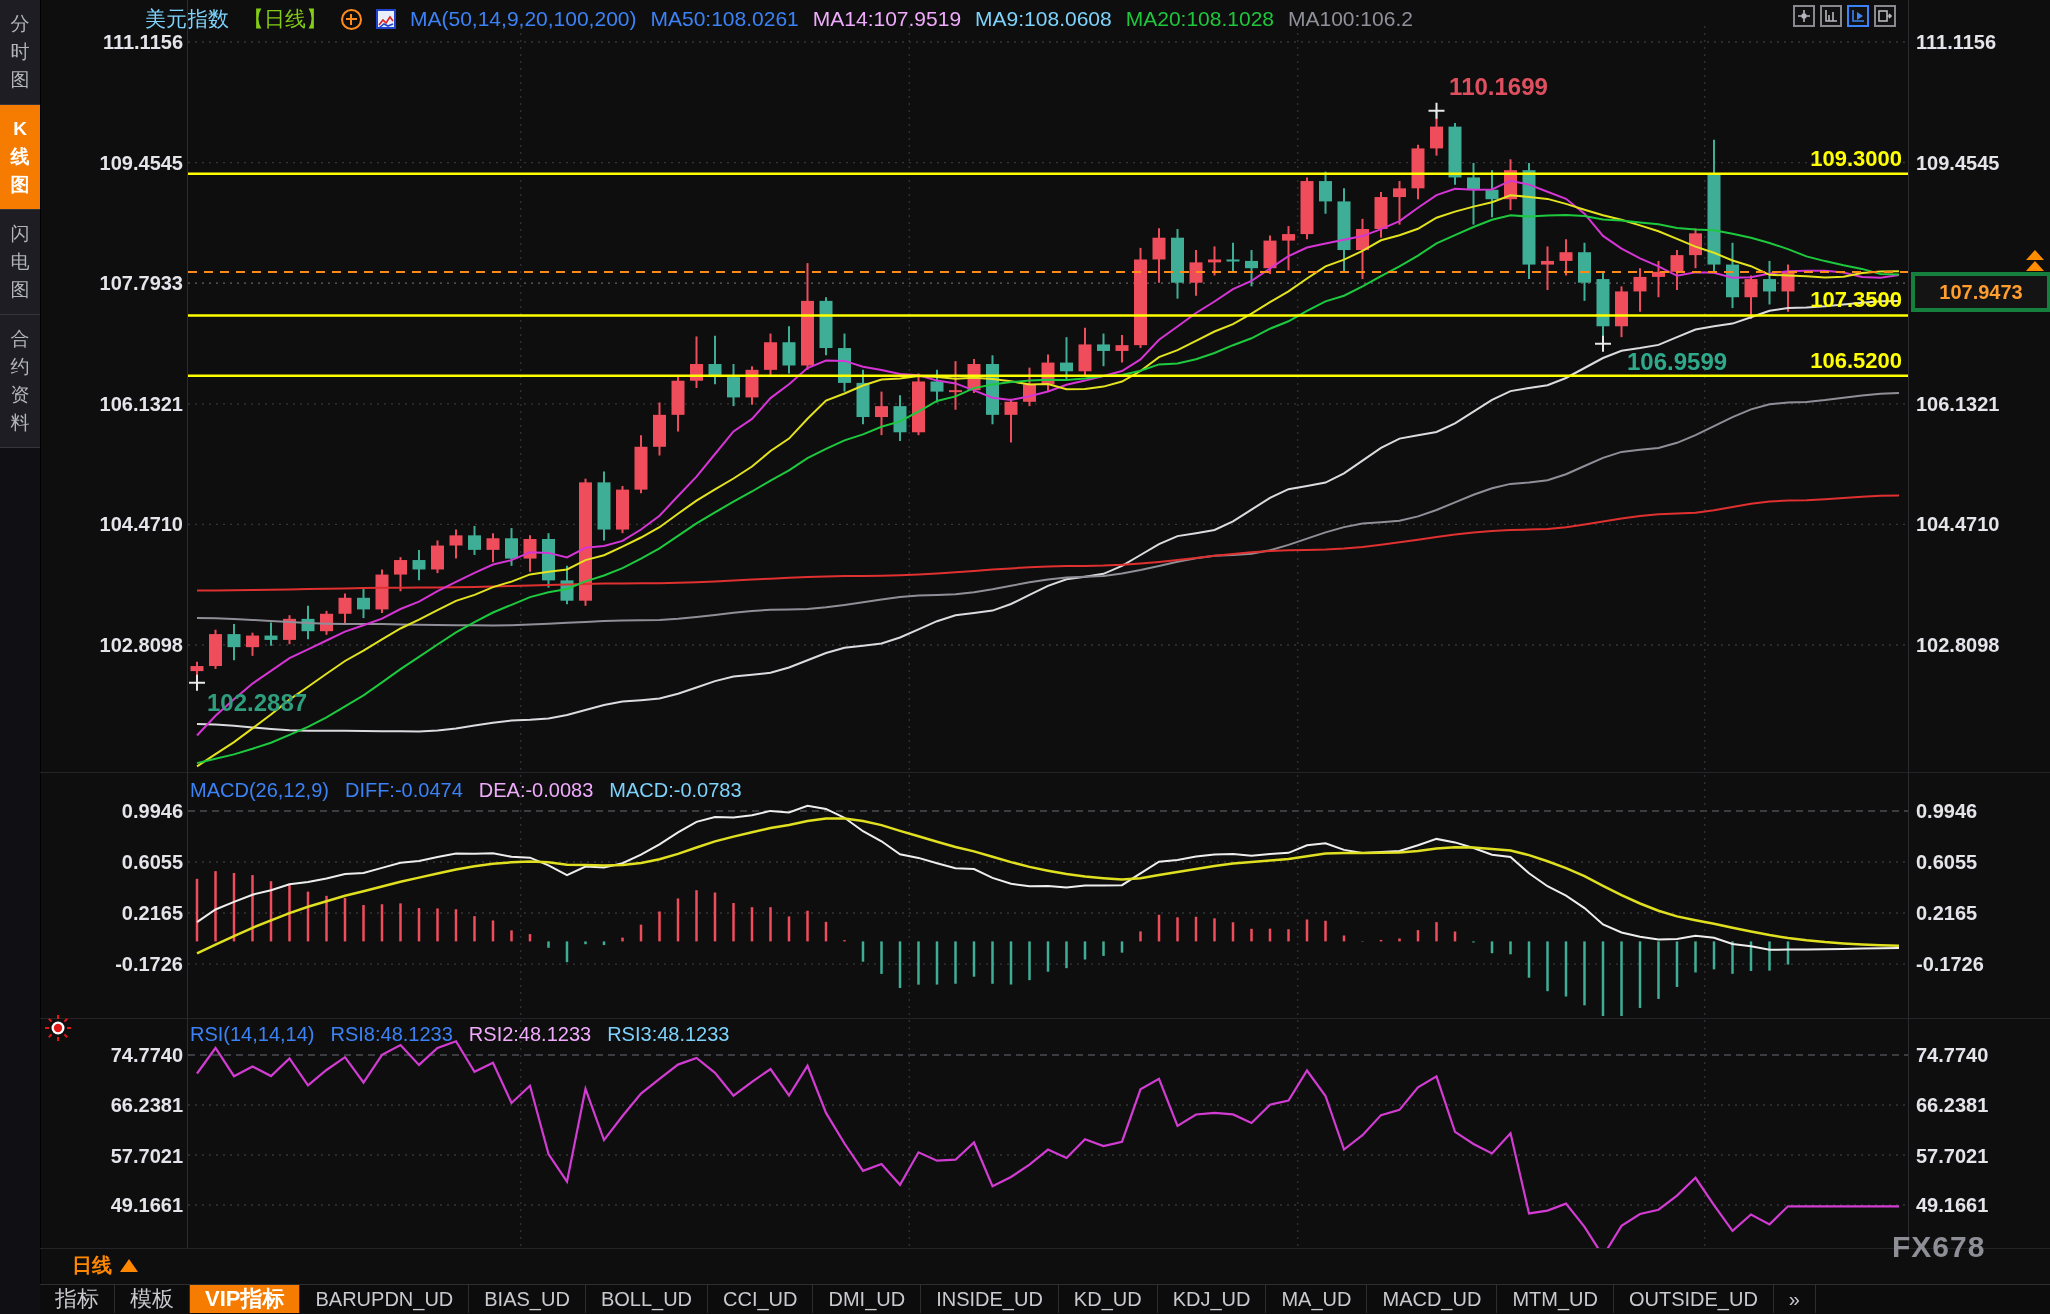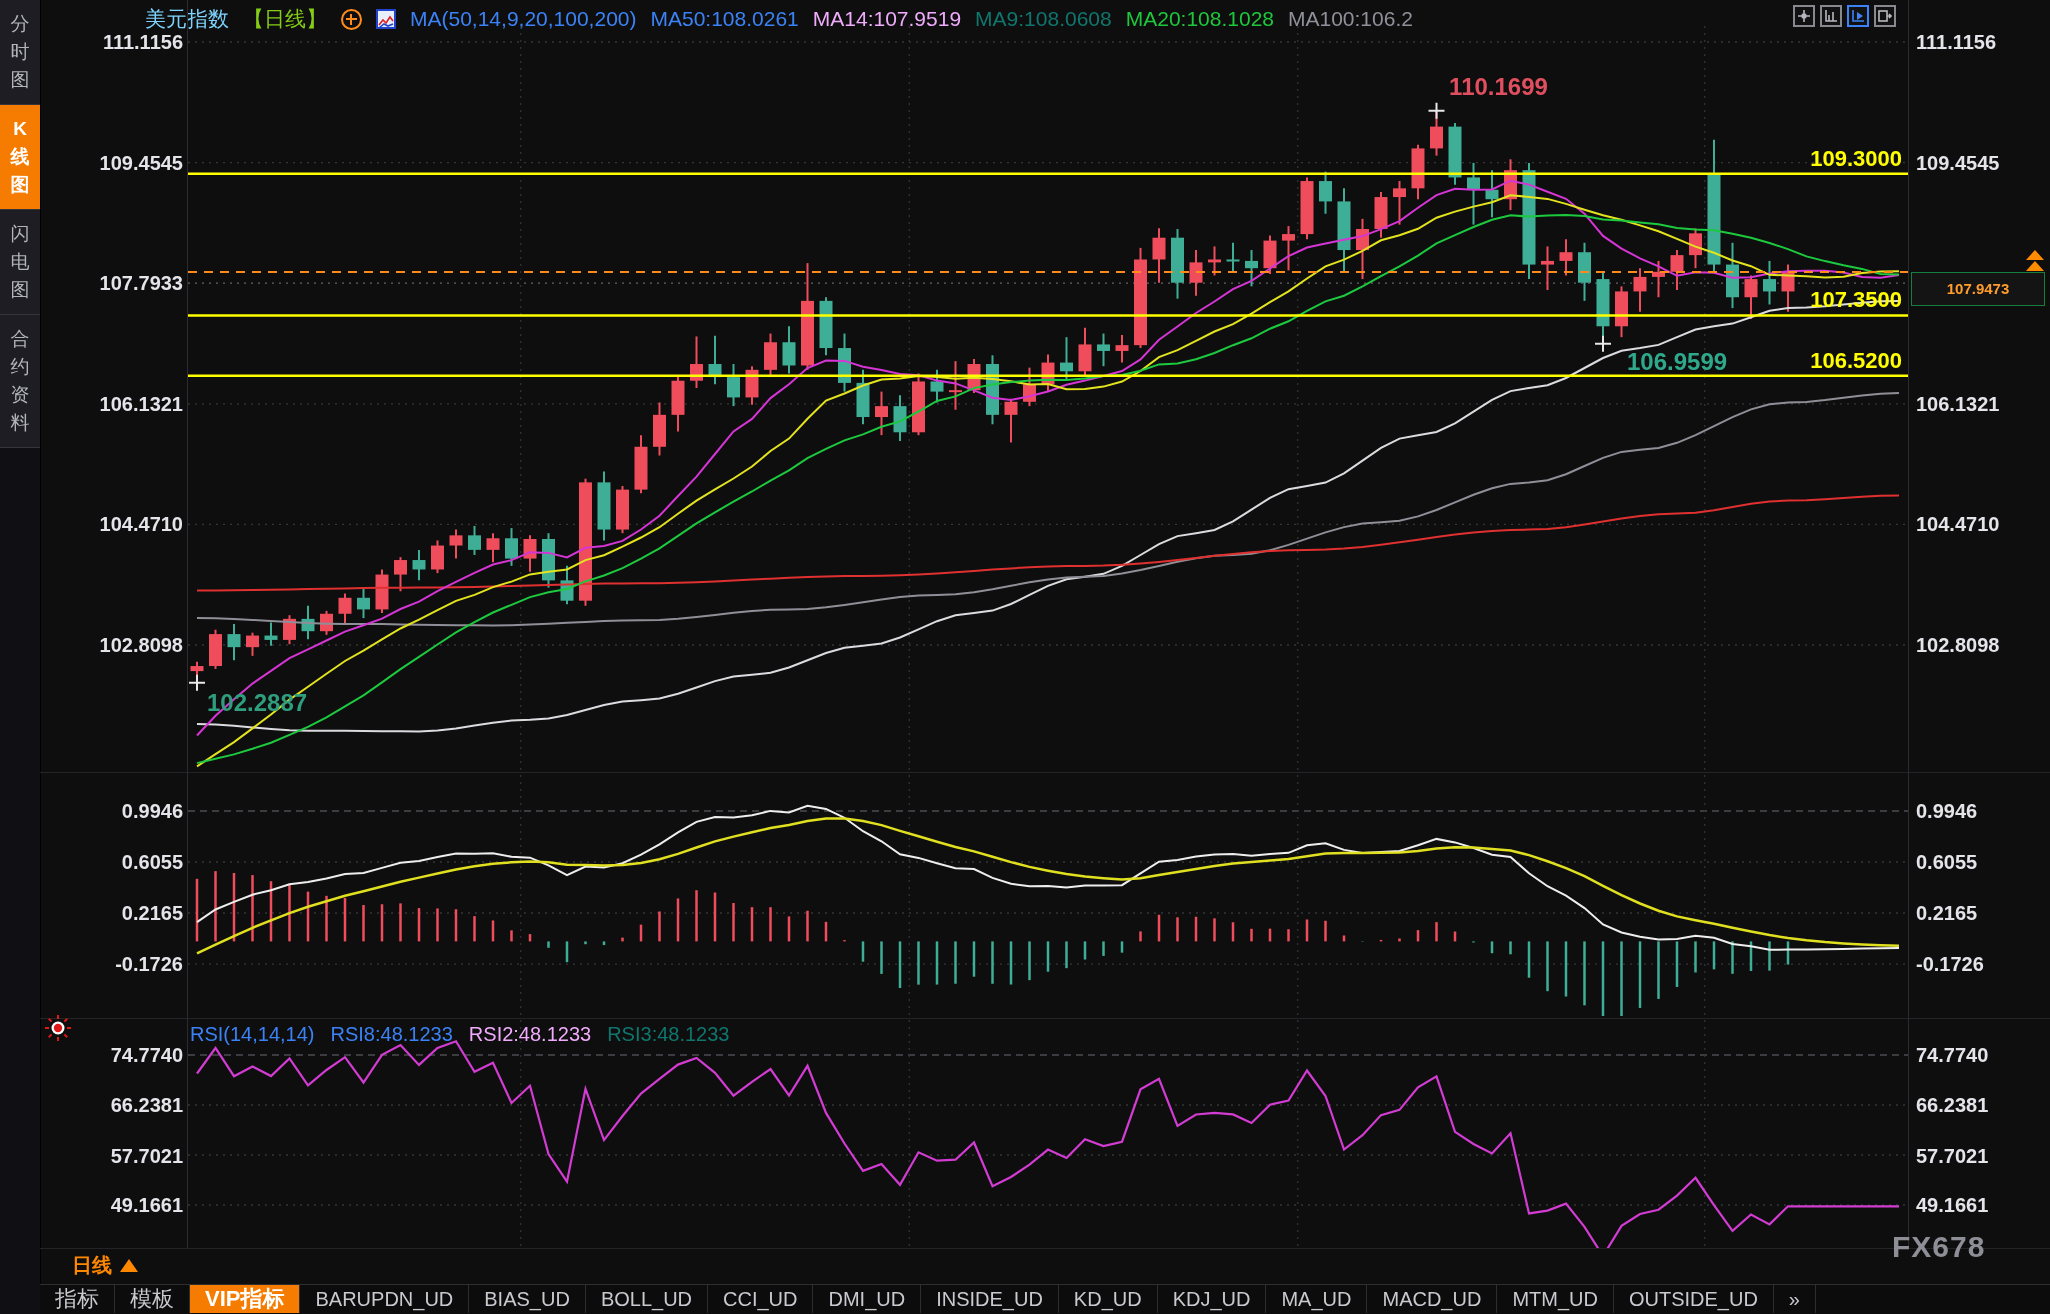--- a/index.html
+++ b/index.html
@@ -11,21 +11,21 @@
   #sidebar{position:absolute;left:0;top:0;width:40px;height:1314px;background:#101014;border-right:1px solid #000;}
   .side-item{width:40px;box-sizing:border-box;padding:12px 0;display:flex;flex-direction:column;align-items:center;
              gap:4px;color:#b4b4bc;font-size:19px;line-height:24px;background:#1d1d23;border-bottom:1px solid #34343a;cursor:pointer;}
   .side-item span{display:block;}
   .side-item.active{background:#f57c00;color:#fff;font-weight:bold;}
 
   
   #header{position:absolute;left:145px;top:4px;height:30px;display:flex;align-items:center;gap:14px;font-size:21px;white-space:nowrap;}
   .sym{color:#7dd3fc;}
   .period{color:#84cc16;text-align:right;}
-  .c-white{color:#3b82f6;} .c-yellow{color:#f0abfc;} .c-magenta{color:#0f766e;}
+  .c-white{color:#3b82f6;} .c-yellow{color:#f0abfc;} .c-magenta{color:#7dd3fc;}
   .c-green{color:#1ec83c;} .c-gray{color:#90909a;}
   #plus-icon{width:17px;height:17px;border:2px solid #ff8c1a;border-radius:50%;position:relative;display:inline-block;}
   #plus-icon:before,#plus-icon:after{content:"";position:absolute;background:#ff8c1a;}
   #plus-icon:before{left:3px;right:3px;top:7px;height:2px;}
   #plus-icon:after{top:3px;bottom:3px;left:7px;width:2px;}
   #mini-chart-icon{width:20px;height:20px;background:#e8eefc;border:2px solid #2244cc;box-sizing:border-box;display:inline-block;}
 
   
   #toolbar{position:absolute;left:1793px;top:5px;display:flex;gap:5px;}
   .tb{width:22px;height:22px;border:2px solid #88888f;box-sizing:border-box;display:flex;align-items:center;justify-content:center;background:#111;cursor:pointer;}
@@ -40,22 +40,22 @@
   .axlab.right{left:1916px;text-align:left;}
 
   
   .hsep{position:absolute;left:40px;right:0;height:1px;background:#242428;}
   .vline{position:absolute;width:1px;background:#2c2c30;top:0;height:1248px;}
 
   
   .pane-head{position:absolute;left:190px;font-size:20px;white-space:nowrap;display:flex;gap:16px;}
 
   
-  #price-tag{position:absolute;left:1911px;top:272px;width:132px;height:32px;border:1px solid #15803d;
-             background:#141414;color:#ff9d2e;font-weight:bold;font-size:15px;text-align:center;line-height:32px;}
+  #price-tag{position:absolute;left:1911px;top:272px;width:132px;height:32px;border:4px solid #15803d;
+             background:#141414;color:#ff9d2e;font-weight:bold;font-size:20px;text-align:center;line-height:32px;}
   .up-arrow{position:absolute;left:2026px;width:0;height:0;border-left:9px solid transparent;border-right:9px solid transparent;border-bottom:10px solid #ff8c00;}
 
   
   #xaxis-row{position:absolute;left:40px;right:0;top:1248px;height:37px;}
   .xlab{position:absolute;top:4px;font-size:20px;color:#d8d8dc;}
   #period-ind{position:absolute;left:72px;top:1252px;color:#ff8800;font-size:20px;font-weight:bold;display:flex;align-items:center;gap:8px;cursor:pointer;}
   #period-ind .tri{width:0;height:0;border-left:9px solid transparent;border-right:9px solid transparent;border-bottom:13px solid #ff8800;}
   #watermark{position:absolute;left:1892px;top:1230px;font-size:30px;font-weight:bold;color:#8e8e96;letter-spacing:1px;}
 
   #tabbar{position:absolute;left:40px;right:0;bottom:0;height:29px;background:#0c0c0c;border-top:1px solid #2e2e2e;display:flex;}
@@ -494,20 +494,26 @@
         <line x1="1769.5" y1="941.4" x2="1769.5" y2="970.6469311330095" stroke="#3fae96" stroke-width="2.5"></line>
         <line x1="1788" y1="941.4" x2="1788" y2="964.5593415706385" stroke="#3fae96" stroke-width="2.5"></line>
         <path d="M197.0 922.1L215.5 909.5L234.0 901.9L252.5 894.7L271.0 890.2L289.5 884.2L308.0 882.0L326.5 878.4L345.0 874.0L363.5 873.0L382.0 867.9L400.5 862.8L419.0 860.9L437.5 857.0L456.0 853.4L474.5 853.7L493.0 853.2L511.5 856.8L530.0 857.7L548.5 865.4L567.0 875.2L585.5 866.5L604.0 867.4L622.5 863.2L641.0 854.7L659.5 844.3L678.0 832.4L696.5 821.9L715.0 817.0L733.5 817.4L752.0 815.2L770.5 810.9L789.0 812.4L807.5 805.7L826.0 808.9L844.5 817.8L863.0 831.2L881.5 841.3L900.0 854.2L918.5 857.9L937.0 863.3L955.5 868.2L974.0 869.1L992.5 877.9L1011.0 883.7L1029.5 886.3L1048.0 885.9L1066.5 887.5L1085.0 885.4L1103.5 885.4L1122.0 885.2L1140.5 873.3L1159.0 861.7L1177.5 859.9L1196.0 856.6L1214.5 854.5L1233.0 854.1L1251.5 855.8L1270.0 854.1L1288.5 852.8L1307.0 845.2L1325.5 843.3L1344.0 849.9L1362.5 853.1L1381.0 852.0L1399.5 850.9L1418.0 845.3L1436.5 838.9L1455.0 842.4L1473.5 848.0L1492.0 854.8L1510.5 857.0L1529.0 873.2L1547.5 886.2L1566.0 895.7L1584.5 908.1L1603.0 924.5L1621.5 932.5L1640.0 936.8L1658.5 939.4L1677.0 939.1L1695.5 935.8L1714.0 937.7L1732.5 944.0L1751.0 946.3L1769.5 949.8L1788.0 949.6L1806.5 949.4L1825.0 949.2L1843.5 948.9L1862.0 948.6L1880.5 948.2L1899.0 947.9" fill="none" stroke="#eeeeee" stroke-width="2"></path>
         <path d="M197.0 953.4L215.5 944.7L234.0 936.1L252.5 927.8L271.0 920.3L289.5 913.1L308.0 906.8L326.5 901.2L345.0 895.7L363.5 891.2L382.0 886.5L400.5 881.8L419.0 877.6L437.5 873.5L456.0 869.5L474.5 866.3L493.0 863.7L511.5 862.3L530.0 861.4L548.5 862.2L567.0 864.8L585.5 865.1L604.0 865.6L622.5 865.1L641.0 863.0L659.5 859.3L678.0 853.9L696.5 847.5L715.0 841.4L733.5 836.6L752.0 832.3L770.5 828.0L789.0 824.9L807.5 821.1L826.0 818.6L844.5 818.5L863.0 821.0L881.5 825.1L900.0 830.9L918.5 836.3L937.0 841.7L955.5 847.0L974.0 851.4L992.5 856.7L1011.0 862.1L1029.5 866.9L1048.0 870.7L1066.5 874.1L1085.0 876.4L1103.5 878.2L1122.0 879.6L1140.5 878.3L1159.0 875.0L1177.5 872.0L1196.0 868.9L1214.5 866.0L1233.0 863.6L1251.5 862.1L1270.0 860.5L1288.5 858.9L1307.0 856.2L1325.5 853.6L1344.0 852.9L1362.5 852.9L1381.0 852.7L1399.5 852.4L1418.0 851.0L1436.5 848.5L1455.0 847.3L1473.5 847.4L1492.0 848.9L1510.5 850.5L1529.0 855.1L1547.5 861.3L1566.0 868.2L1584.5 876.2L1603.0 885.8L1621.5 895.2L1640.0 903.5L1658.5 910.7L1677.0 916.4L1695.5 920.2L1714.0 923.7L1732.5 927.8L1751.0 931.5L1769.5 935.1L1788.0 938.0L1806.5 940.3L1825.0 942.1L1843.5 943.4L1862.0 944.5L1880.5 945.2L1899.0 945.8" fill="none" stroke="#e0e020" stroke-width="2.5"></path>
       </g>
       <g clip-path="url(#cpR)">
         <path d="M197.0 1073.5L215.5 1048.0L234.0 1076.2L252.5 1066.5L271.0 1076.1L289.5 1058.4L308.0 1085.4L326.5 1070.0L345.0 1057.2L363.5 1082.5L382.0 1054.8L400.5 1045.1L419.0 1064.9L437.5 1047.9L456.0 1041.3L474.5 1071.7L493.0 1062.7L511.5 1103.0L530.0 1085.7L548.5 1154.0L567.0 1181.7L585.5 1088.8L604.0 1140.1L622.5 1116.0L641.0 1093.6L659.5 1078.9L678.0 1064.6L696.5 1058.0L715.0 1072.9L733.5 1095.7L752.0 1081.8L770.5 1069.0L789.0 1095.5L807.5 1065.8L826.0 1112.9L844.5 1143.5L863.0 1170.9L881.5 1164.0L900.0 1184.8L918.5 1152.3L937.0 1160.7L955.5 1159.7L974.0 1142.5L992.5 1186.3L1011.0 1177.0L1029.5 1164.6L1048.0 1149.6L1066.5 1158.0L1085.0 1139.2L1103.5 1146.0L1122.0 1141.7L1140.5 1089.3L1159.0 1078.8L1177.5 1125.9L1196.0 1114.5L1214.5 1112.8L1233.0 1114.4L1251.5 1123.0L1270.0 1104.7L1288.5 1100.6L1307.0 1070.5L1325.5 1096.0L1344.0 1149.5L1362.5 1135.2L1381.0 1115.1L1399.5 1109.9L1418.0 1087.4L1436.5 1076.4L1455.0 1131.8L1473.5 1144.0L1492.0 1153.4L1510.5 1133.2L1529.0 1213.4L1547.5 1210.6L1566.0 1203.6L1584.5 1226.8L1603.0 1256.0L1621.5 1225.9L1640.0 1214.0L1658.5 1209.7L1677.0 1195.6L1695.5 1177.8L1714.0 1205.2L1732.5 1230.8L1751.0 1214.5L1769.5 1224.4L1788.0 1206.3L1806.5 1206.3L1825.0 1206.3L1843.5 1206.3L1862.0 1206.3L1880.5 1206.3L1899.0 1206.3" fill="none" stroke="#d23cd2" stroke-width="2.2"></path>
       </g>
     </svg>
 
+  <div class="pane-head" style="top:779px">
+    <span class="c-white">MACD(26,12,9)</span>
+    <span class="c-white">DIFF:-0.0474</span>
+    <span class="c-yellow">DEA:-0.0083</span>
+    <span class="c-magenta">MACD:-0.0783</span>
+  </div>
 
   <svg id="beacon" width="28" height="28" viewBox="0 0 28 28">
     <circle cx="14" cy="14" r="6.5" fill="#fff"></circle>
       <circle cx="14" cy="14" r="4.2" fill="#e01818"></circle>
     <g stroke="#e01818" stroke-width="2">
       <path d="M14 1v4M14 23v4M1 14h4M23 14h4M4.8 4.8l2.8 2.8M20.4 20.4l2.8 2.8M23.2 4.8l-2.8 2.8M7.6 20.4l-2.8 2.8"></path>
     </g>
   </svg>
   <div class="pane-head" style="top:1023px">
     <span class="c-white">RSI(14,14,14)</span>

